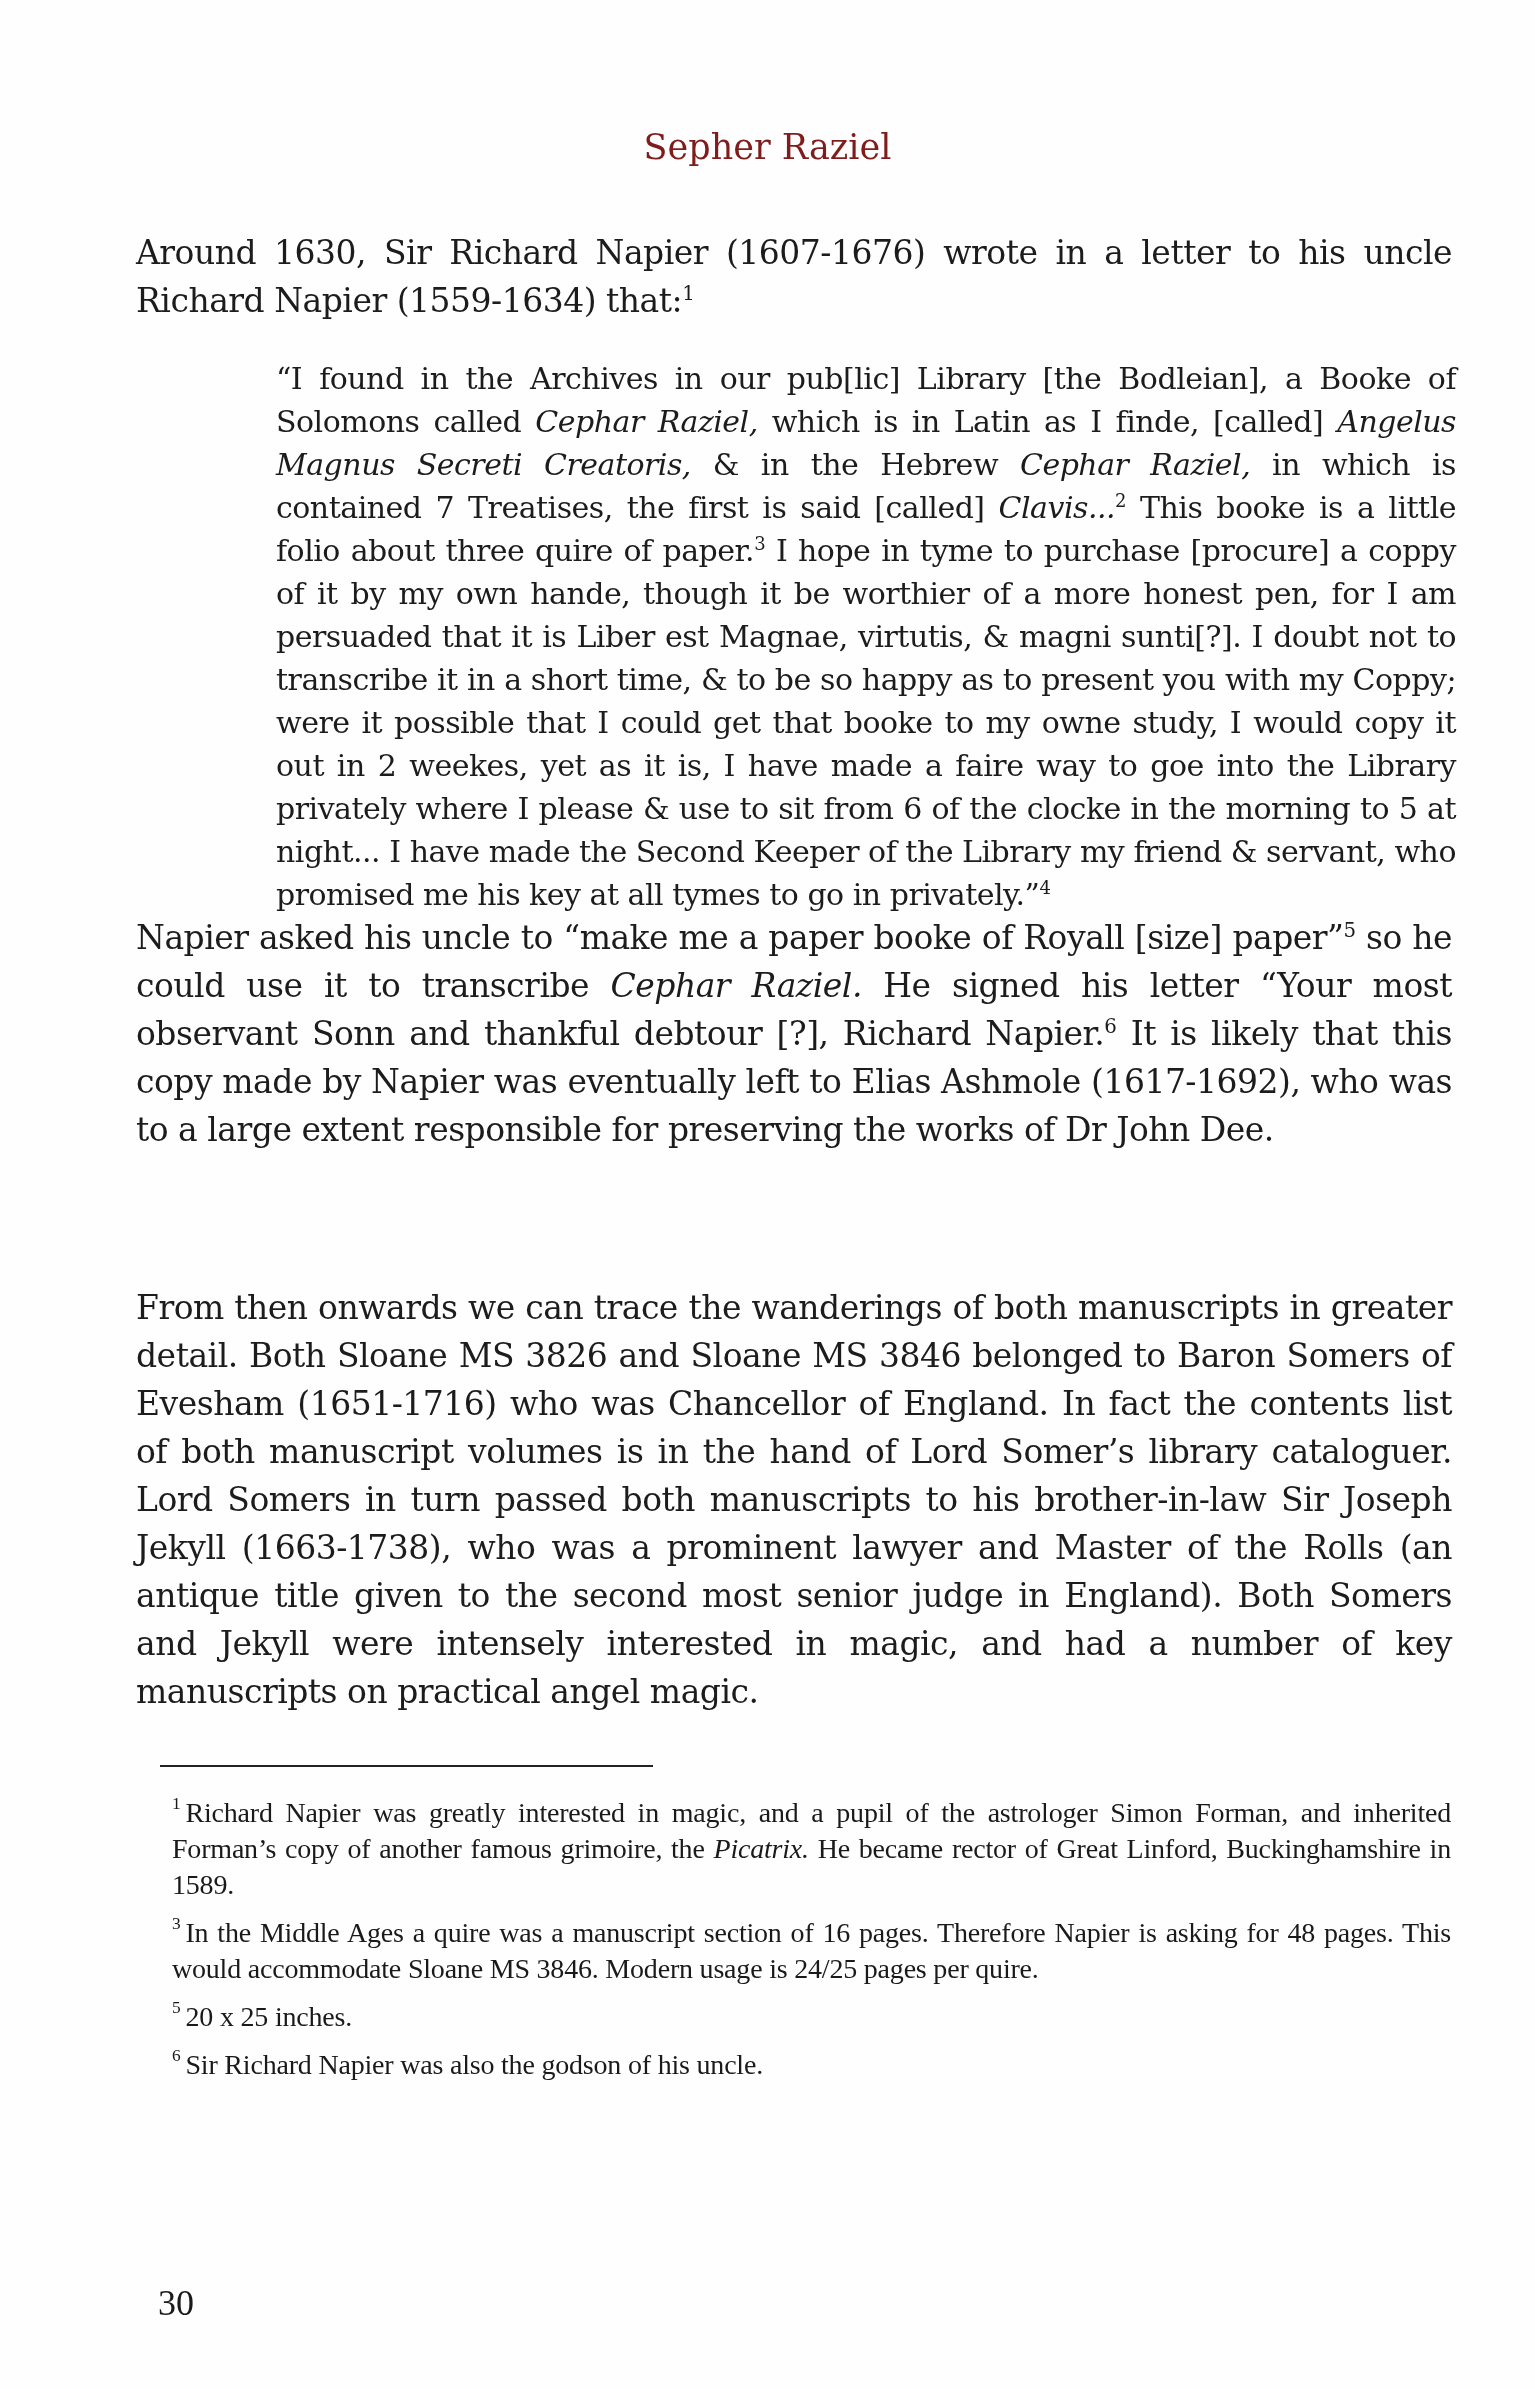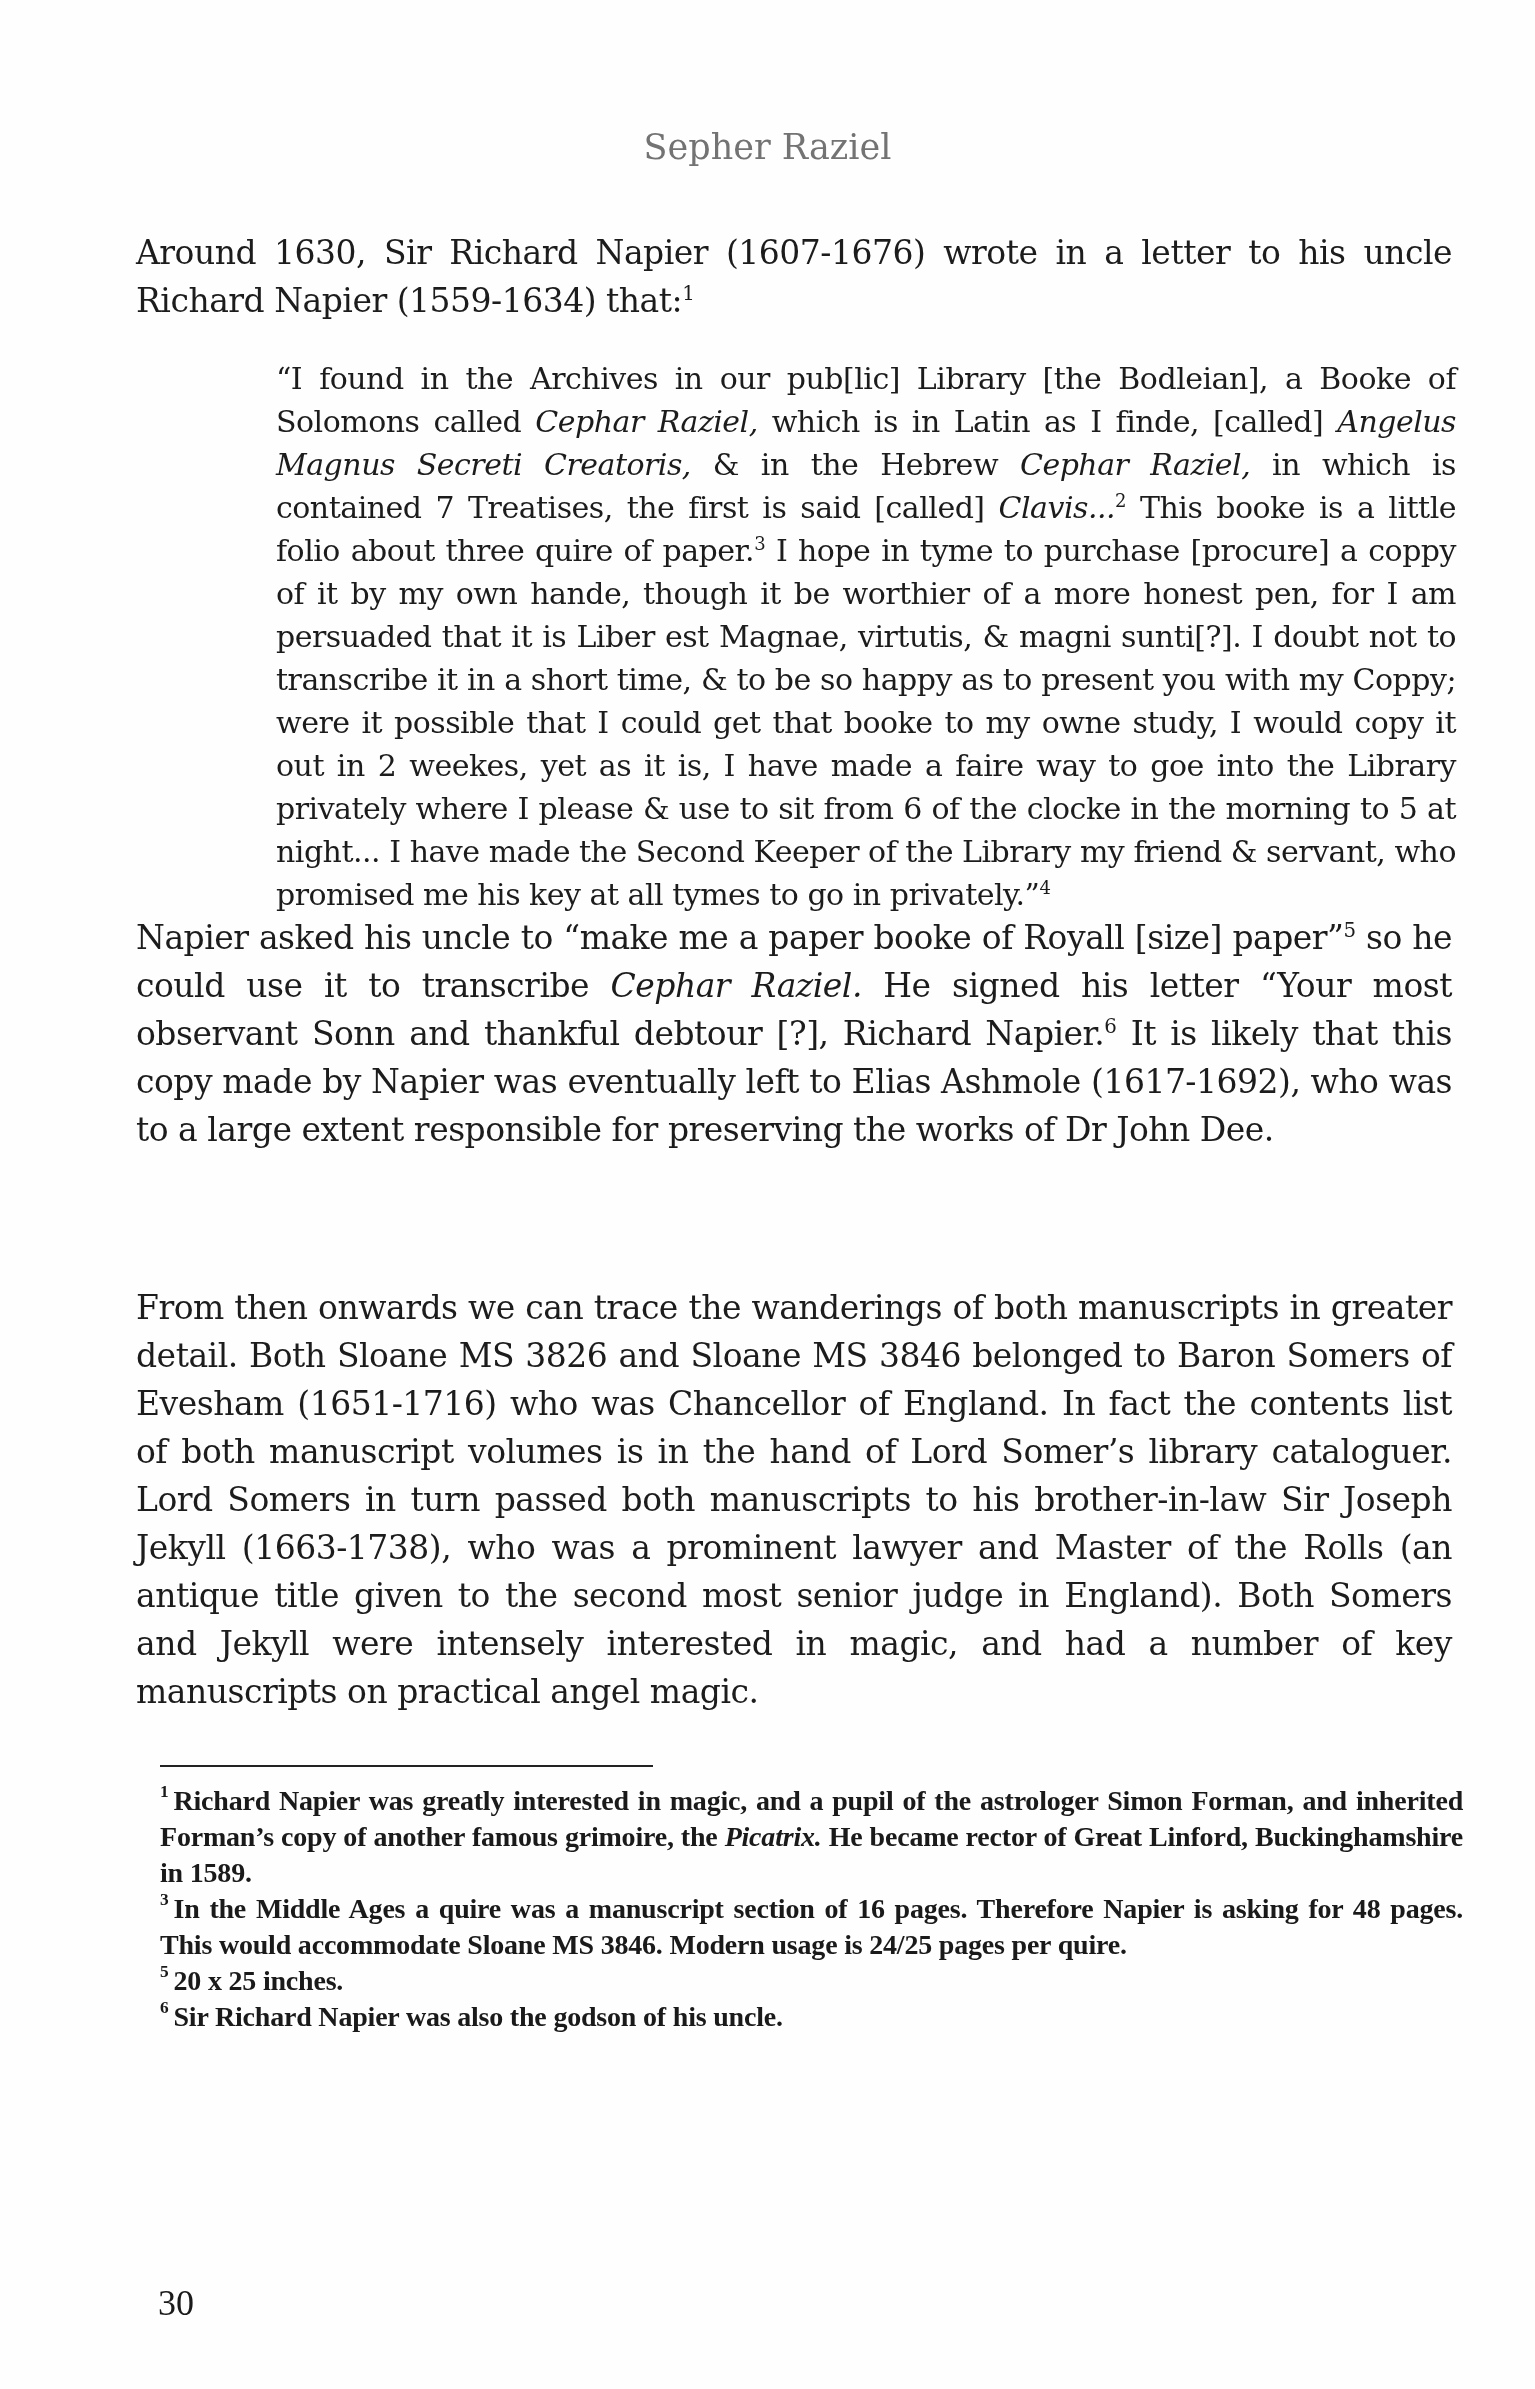--- a/index.html
+++ b/index.html
@@ -1,20 +1,20 @@
 <!DOCTYPE html>
 <html style="font-size:13px"><head>
 <meta charset="utf-8">
 <style>
   html, body { margin: 0; padding: 0; background: #ffffff; }
   body { width: 1535px; height: 2389px; position: relative; overflow: hidden; color: #1a1a1a; }
   .page { position: absolute; left: 0; top: 0; width: 1535px; height: 2389px; background: #fefefe; }
   .running-head {
     position: absolute; top: 127px; left: 0; width: 1535px; text-align: center;
-    font-family: "DejaVu Serif", serif; font-size: 35px; color: #737373;
+    font-family: "DejaVu Serif", serif; font-size: 35px; color: #7f1d1d;
   }
   .body-text {
     position: absolute; left: 136px; width: 1316px;
     font-family: "DejaVu Serif", serif; font-size: 33px; line-height: 48px;
     text-align: justify; color: #1c1c1c; letter-spacing: -0.5px;
   }
   .body-text p { margin: 0; }
   .quote {
     position: absolute; left: 268px; width: 1196px;
     font-family: "DejaVu Serif", serif; font-size: 30px; line-height: 43px;
@@ -25,21 +25,21 @@
   em { font-style: italic; }
   .footnote-rule {
     position: absolute; left: 160px; top: 1765px; width: 493px; height: 0;
     border-top: 2.5px solid #222;
   }
   .footnotes {
     position: absolute; left: 160px; top: 1783px; width: 1303px;
     font-family: "Liberation Serif", serif; font-size: 28px; line-height: 36px;
     color: #1a1a1a; letter-spacing: -0.2px;
   }
-  .footnote { margin: 0; text-align: justify; font-weight: bold; }
+  .footnote { margin: 12px; text-align: justify; }
   .footnote sup { font-size: 62%; vertical-align: 0.75em; margin-right: 5px; }
   .page-number {
     position: absolute; left: 158px; top: 2282px;
     font-family: "Liberation Serif", serif; font-size: 36px; color: #1a1a1a;
   }
 </style>
 </head>
 <body>
 
 <div class="page">

